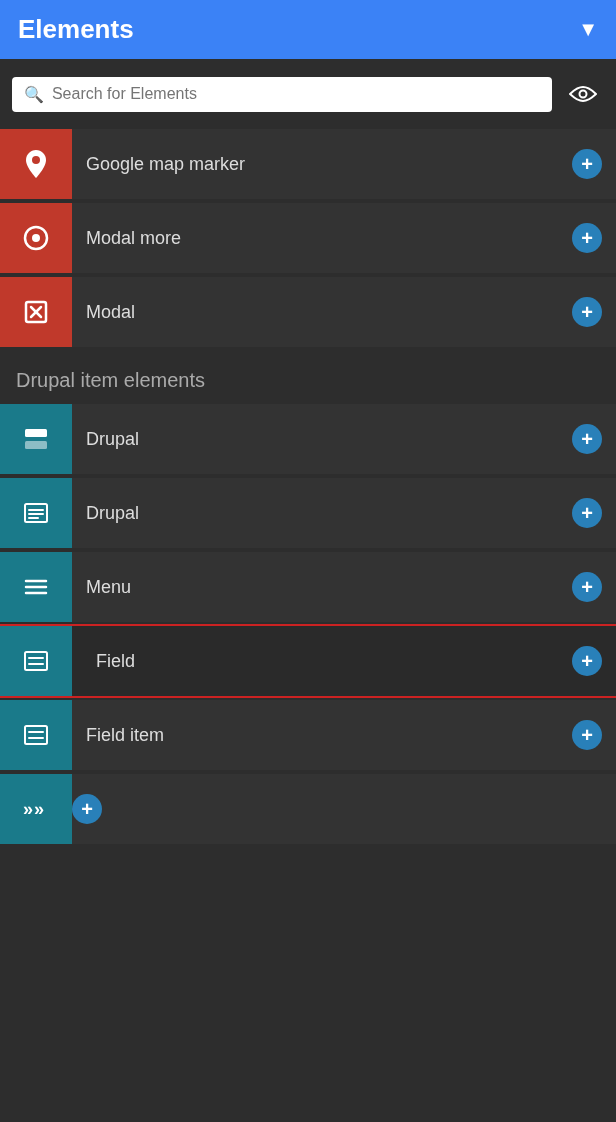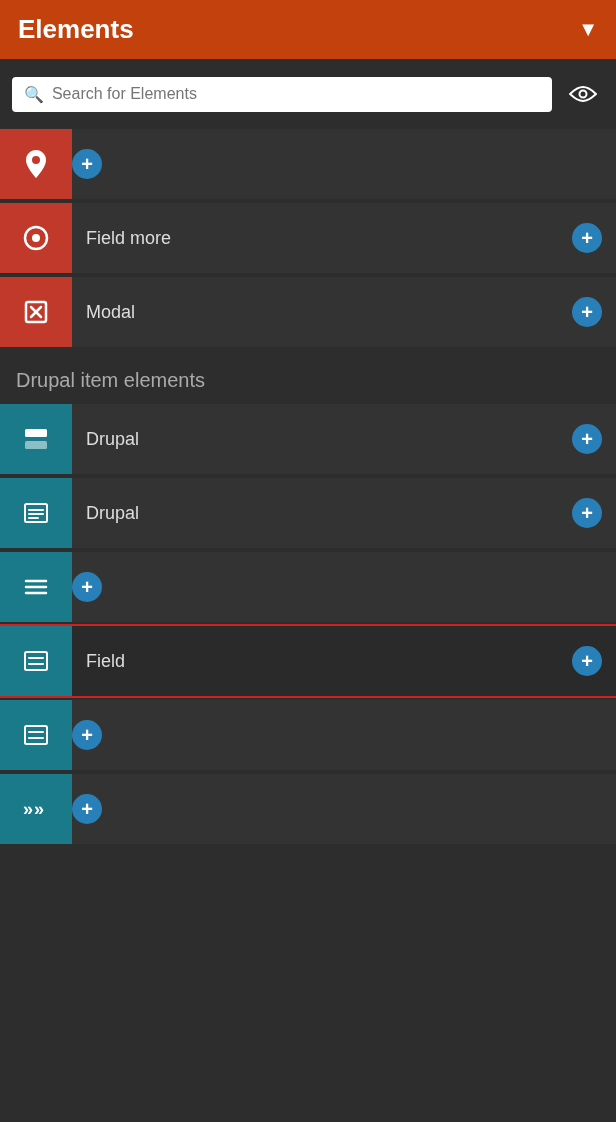--- a/index.html
+++ b/index.html
@@ -6,21 +6,21 @@
     body {
       width: 616px;
       min-height: 1122px;
       background-color: #2d2d2d;
       font-family: Arial, sans-serif;
       color: #fff;
     }
 
     
     .header {
-      background-color: #c2410c;
+      background-color: #3b82f6;
       display: flex;
       align-items: center;
       justify-content: space-between;
       padding: 14px 18px;
     }
     .header-title {
       font-size: 26px;
       font-weight: bold;
       color: #fff;
     }
@@ -75,20 +75,21 @@
       align-items: center;
       background-color: #333;
       margin-bottom: 2px;
       padding: 0 14px 0 0;
       cursor: pointer;
       min-height: 70px;
     }
     .element-item.highlighted {
       background-color: #2a2a2a;
       outline: 2px solid #cc2222;
+      gap: 10px;
     }
     .element-icon {
       width: 72px;
       height: 70px;
       display: flex;
       align-items: center;
       justify-content: center;
       flex-shrink: 0;
       font-size: 22px;
       color: #fff;
@@ -155,33 +156,34 @@
 
 <div>
 
   <div class="element-item">
     <div class="element-icon icon-red">
       <svg width="28" height="32" viewBox="0 0 28 32" fill="none">
         <path d="M14 2C8.5 2 4 6.5 4 12c0 7.5 10 18 10 18s10-10.5 10-18c0-5.5-4.5-10-10-10z" fill="white"></path>
         <circle cx="14" cy="12" r="4" fill="#c0392b"></circle>
       </svg>
     </div>
+    <span class="element-label">Google map marker</span>
     <div class="add-btn">+</div>
   </div>
 
   <div class="divider"></div>
 
   <div class="element-item">
     <div class="element-icon icon-red">
       <svg width="28" height="28" viewBox="0 0 28 28" fill="none">
         <circle cx="14" cy="14" r="11" stroke="white" stroke-width="2.5" fill="none"></circle>
         <circle cx="14" cy="14" r="4" fill="white"></circle>
       </svg>
     </div>
-    <span class="element-label">Field more</span>
+    <span class="element-label">Modal more</span>
     <div class="add-btn">+</div>
   </div>
 
   <div class="divider"></div>
 
   <div class="element-item">
     <div class="element-icon icon-red">
       <svg width="26" height="26" viewBox="0 0 26 26" fill="none">
         <rect x="3" y="3" width="20" height="20" rx="2" stroke="white" stroke-width="2.5" fill="none"></rect>
         <line x1="8" y1="8" x2="18" y2="18" stroke="white" stroke-width="2.5" stroke-linecap="round"></line>
@@ -229,20 +231,21 @@
   <div class="divider"></div>
 
   <div class="element-item">
     <div class="element-icon icon-teal">
       <svg width="28" height="22" viewBox="0 0 28 22" fill="none">
         <line x1="4" y1="5" x2="24" y2="5" stroke="white" stroke-width="2.5" stroke-linecap="round"></line>
         <line x1="4" y1="11" x2="24" y2="11" stroke="white" stroke-width="2.5" stroke-linecap="round"></line>
         <line x1="4" y1="17" x2="24" y2="17" stroke="white" stroke-width="2.5" stroke-linecap="round"></line>
       </svg>
     </div>
+    <span class="element-label">Menu</span>
     <div class="add-btn">+</div>
   </div>
 
   <div class="divider"></div>
 
   <div class="element-item highlighted">
     <div class="element-icon icon-teal">
       <svg width="28" height="26" viewBox="0 0 28 26" fill="none">
         <rect x="3" y="4" width="22" height="18" rx="1.5" stroke="white" stroke-width="2" fill="none"></rect>
         <line x1="7" y1="10" x2="21" y2="10" stroke="white" stroke-width="2" stroke-linecap="round"></line>
@@ -256,20 +259,21 @@
   <div class="divider"></div>
 
   <div class="element-item">
     <div class="element-icon icon-teal">
       <svg width="28" height="26" viewBox="0 0 28 26" fill="none">
         <rect x="3" y="4" width="22" height="18" rx="1.5" stroke="white" stroke-width="2" fill="none"></rect>
         <line x1="7" y1="10" x2="21" y2="10" stroke="white" stroke-width="2" stroke-linecap="round"></line>
         <line x1="7" y1="16" x2="21" y2="16" stroke="white" stroke-width="2" stroke-linecap="round"></line>
       </svg>
     </div>
+    <span class="element-label">Field item</span>
     <div class="add-btn">+</div>
   </div>
 
   <div class="divider"></div>
 
   <div class="element-item">
     <div class="element-icon icon-teal">
       <svg width="32" height="22" viewBox="0 0 32 22" fill="none">
         <text x="3" y="17" font-size="18" font-weight="bold" fill="white" font-family="Arial">»</text>
         <text x="14" y="17" font-size="18" font-weight="bold" fill="white" font-family="Arial">»</text>

